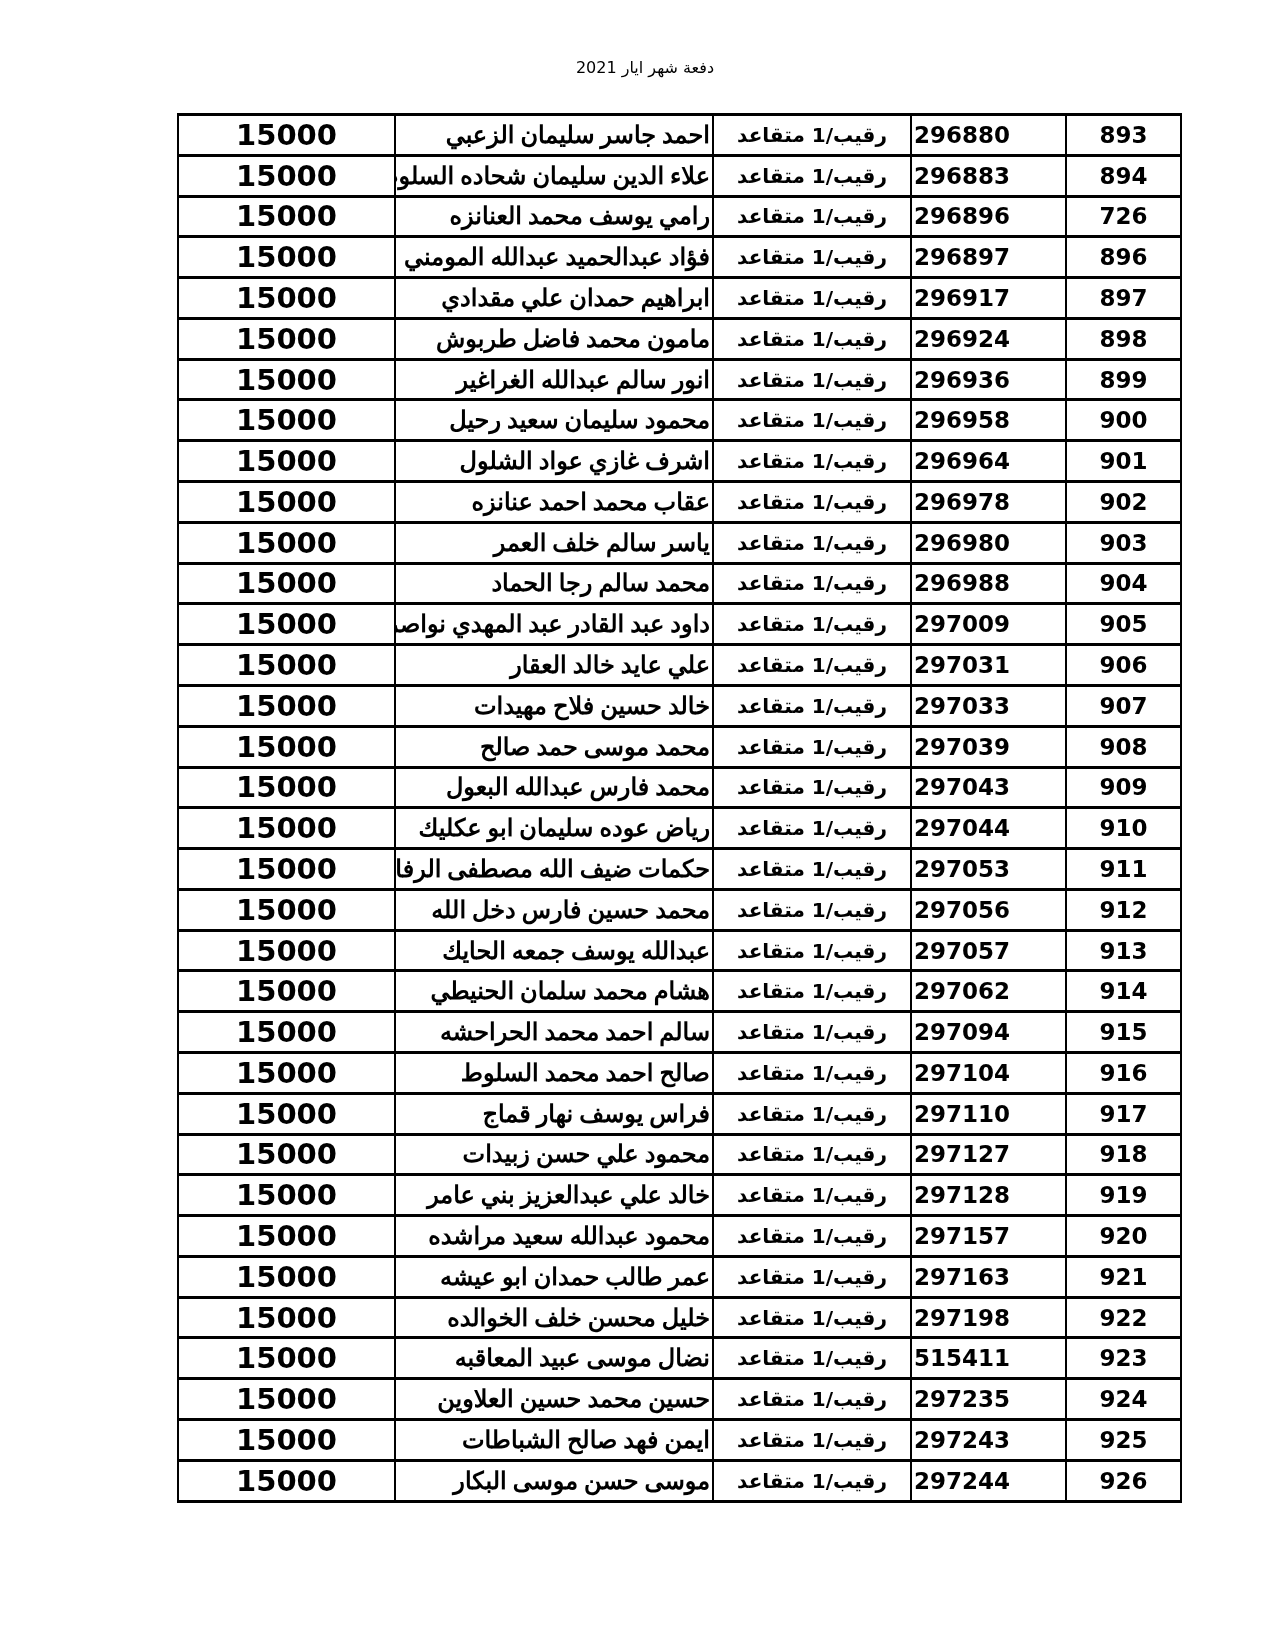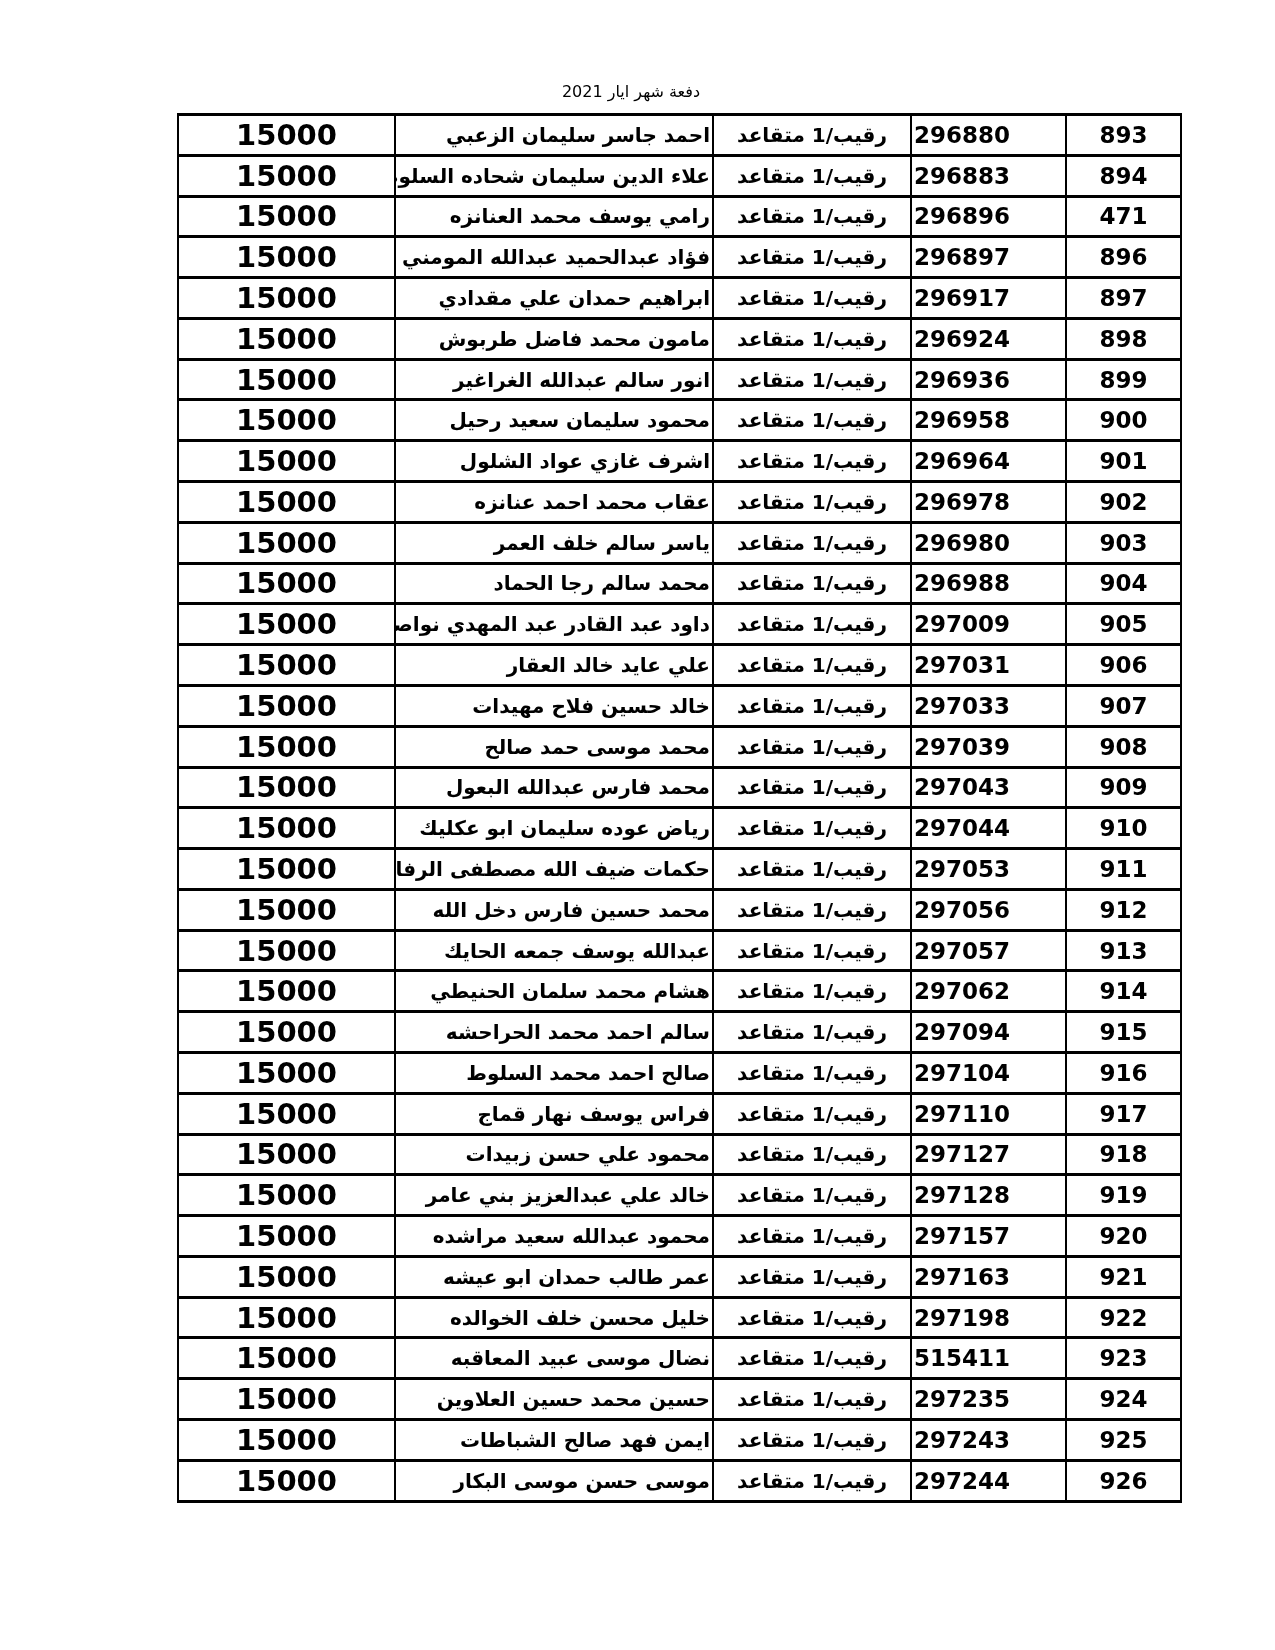--- a/index.html
+++ b/index.html
@@ -12,28 +12,27 @@
     width: 1275px;
     height: 1650px;
     background: #ffffff;
     overflow: hidden;
     font-family: "DejaVu Sans", sans-serif;
     color: #000000;
   }
   .doc-title {
     position: absolute;
     top: 58px;
-    left: 0;
+    left: 14px;
     width: 1262px;
     text-align: center;
     font-size: 16px;
     font-weight: 400;
     direction: rtl;
     font-family: "DejaVu Sans", sans-serif;
-    margin-top: 24px;
   }
   table.roster {
     position: absolute;
     top: 113px;
     left: 177px;
     width: 993px;
     height: 1387px;
     border-collapse: collapse;
     table-layout: fixed;
     direction: rtl;
@@ -46,21 +45,21 @@
     vertical-align: middle;
     padding: 0 2px;
     overflow: hidden;
     white-space: nowrap;
     font-weight: bold;
   }
   table.roster tr { height: 40.79px; }
   td.c-index  { width: 109px; text-align: center; font-size: 23px; }
   td.c-number { width: 149px; text-align: left; font-size: 23px; }
   td.c-rank   { width: 192px; text-align: center; font-size: 20px; margin-top: 8px; }
-  td.c-name   { width: 312px; text-align: right;  font-size: 20px; padding-left: 6px; }
+  td.c-name   { width: 312px; text-align: right;  font-size: 24px; padding-left: 6px; font-family: Liberation Serif, serif; }
   td.c-amount { width: 211px; text-align: center; font-size: 29px; }
 </style>
 </head>
 <body>
 
 <div class="page">
 
   <div class="doc-title">دفعة شهر ايار 2021</div>
 
   <table class="roster">
@@ -75,21 +74,21 @@
 
     <tr>
       <td class="c-index">894</td>
       <td class="c-number">296883</td>
       <td class="c-rank">رقيب/1 متقاعد</td>
       <td class="c-name">علاء الدين سليمان شحاده السلوط</td>
       <td class="c-amount">15000</td>
     </tr>
 
     <tr>
-      <td class="c-index">471</td>
+      <td class="c-index">726</td>
       <td class="c-number">296896</td>
       <td class="c-rank">رقيب/1 متقاعد</td>
       <td class="c-name">رامي يوسف محمد العنانزه</td>
       <td class="c-amount">15000</td>
     </tr>
 
     <tr>
       <td class="c-index">896</td>
       <td class="c-number">296897</td>
       <td class="c-rank">رقيب/1 متقاعد</td>

